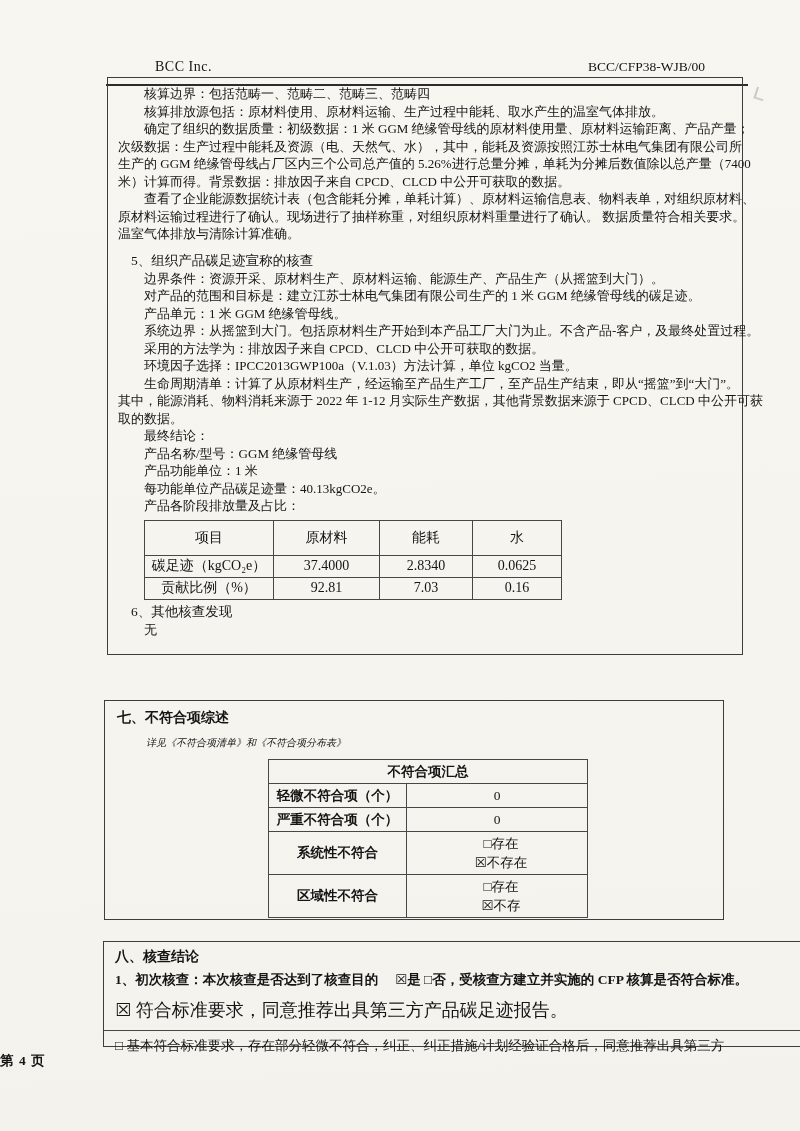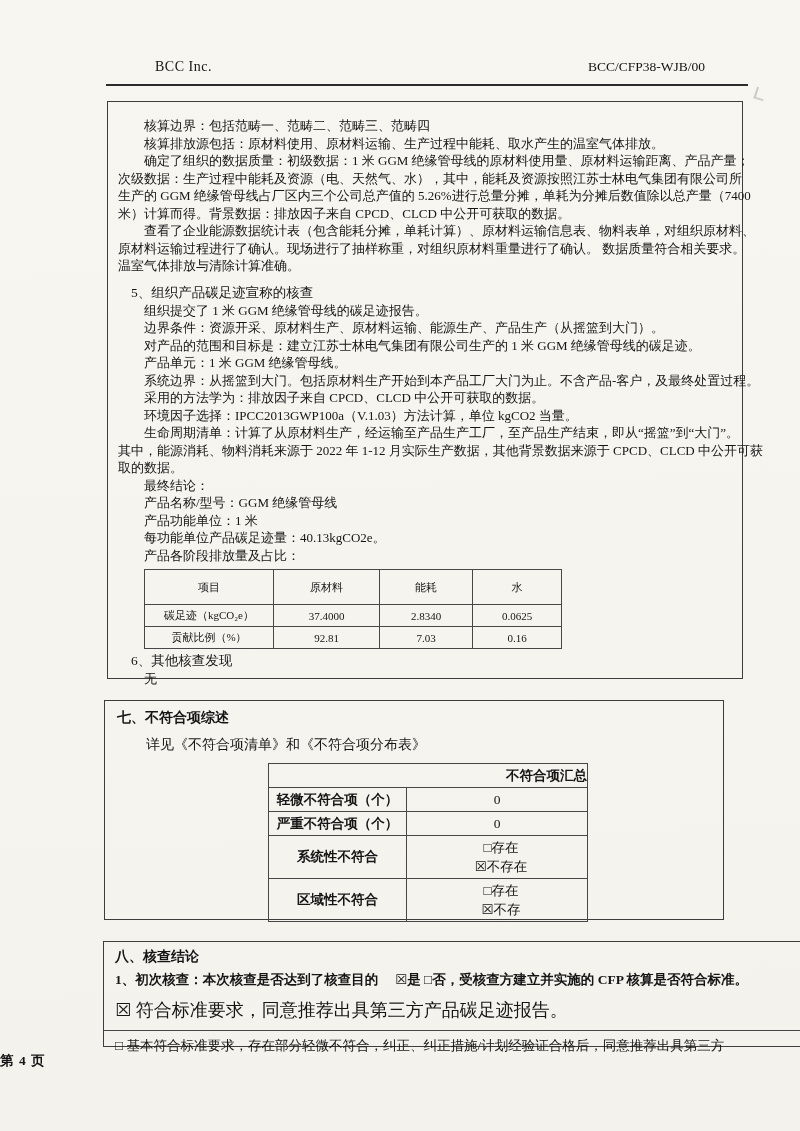--- a/index.html
+++ b/index.html
@@ -10,42 +10,42 @@
     color:#151515;
     overflow:hidden;
   }
   .hdr-left  { position:absolute; left:155px; top:59px; font-size:14px; letter-spacing:0.5px;text-align:center; }
   .hdr-right { position:absolute; left:588px; top:59px; font-size:13.5px; }
   .hdr-rule  { position:absolute; left:106px; top:84px; width:642px; height:2.2px; background:#2c2c2c; }
   .smudge { position:absolute; left:755px; top:88px; width:8px; height:10px;
     border-left:2px solid #b9b7b0; border-bottom:2px solid #c2c0b9; transform:rotate(18deg); opacity:.7; }
 
   .box { position:absolute; box-sizing:border-box; border:1.6px solid #3d3d3d; }
-  #box1 { left:107px; top:101px;  width:636px; height:578px; padding:15px 10px 0 10px; }
+  #box1 { left:107px; top:77px;  width:636px; height:578px; padding:7px 10px 0 10px; }
   #box7 { left:104px; top:700px; width:620px; height:220px; }
   #box8 { left:103px; top:941px; width:719px; height:106px; }
 
   .ln { font-size:13px; line-height:17.5px; white-space:nowrap; }
   .i2 { padding-left:26px; }
   .sec-head { font-size:13.5px; line-height:18px; padding-left:13px; margin-top:9px; white-space:nowrap; }
   .sec6-head { font-size:13.5px; line-height:18px; padding-left:13px; margin-top:3px; white-space:nowrap; }
   .sec6-body { font-size:13px; line-height:18px; padding-left:26px; white-space:nowrap; }
 
   table.prod { border-collapse:collapse; margin:5px 0 3px 26px; }
   .prod th, .prod td { border:1.6px solid #474747; text-align:center; font-weight:normal;
-    font-size:11px; padding:0; }
+    font-size:14px; padding:0; }
   .prod th { height:34px; }
   .prod td { height:21px; }
   .prod .c0 { width:128px; } .prod .c1 { width:105px; } .prod .c2 { width:92px; } .prod .c3 { width:88px; }
 
   .b7-title { font-weight:bold; font-size:14px; padding:8px 0 0 12px; }
-  .b7-sub   { font-size:14px; padding:9px 0 0 41px; }
+  .b7-sub   { font-size:10px; padding:9px 0 0 41px;font-style:italic; }
   table.nc { border-collapse:collapse; margin:9px 0 0 163px; }
   .nc th, .nc td { border:1.6px solid #474747; font-size:13.5px; padding:0; }
-  .nc th { height:23px; text-align:right; font-weight:bold; }
+  .nc th { height:23px; text-align:center; font-weight:bold; }
   .nc td.lbl { width:137px; text-align:center; font-weight:bold; }
   .nc td.val { width:172px; text-align:center; height:23px; }
   .nc tr.short td { height:23px; }
   .nc td.opts { width:172px; text-align:center; padding:2px 0 2px 8px; }
   .nc .opt { font-size:13.5px; line-height:19px; }
 
   .b8-title { font-weight:bold; font-size:14px; padding:6px 0 0 11px; }
   .b8-l1 { font-weight:bold; font-size:13.5px; padding:5px 6px 0 11px; white-space:nowrap; }
   .b8-l2 { font-size:18px; padding:9px 6px 8px 11px; white-space:nowrap; }
   .b8-l3 { border-top:1.6px solid #474747; font-size:13.5px; padding:6px 6px 6px 11px; white-space:nowrap; }
@@ -66,21 +66,20 @@
   <div class="ln i2">核算排放源包括：原材料使用、原材料运输、生产过程中能耗、取水产生的温室气体排放。</div>
   <div class="ln i2">确定了组织的数据质量：初级数据：1 米 GGM 绝缘管母线的原材料使用量、原材料运输距离、产品产量；</div>
   <div class="ln">次级数据：生产过程中能耗及资源（电、天然气、水），其中，能耗及资源按照江苏士林电气集团有限公司所</div>
   <div class="ln">生产的 GGM 绝缘管母线占厂区内三个公司总产值的 5.26%进行总量分摊，单耗为分摊后数值除以总产量（7400</div>
   <div class="ln">米）计算而得。背景数据：排放因子来自 CPCD、CLCD 中公开可获取的数据。</div>
   <div class="ln i2">查看了企业能源数据统计表（包含能耗分摊，单耗计算）、原材料运输信息表、物料表单，对组织原材料、</div>
   <div class="ln">原材料运输过程进行了确认。现场进行了抽样称重，对组织原材料重量进行了确认。 数据质量符合相关要求。</div>
   <div class="ln">温室气体排放与清除计算准确。</div>
 
   <div class="sec-head">5、组织产品碳足迹宣称的核查</div>
-  <div class="ln i2">组织提交了 1 米 GGM 绝缘管母线的碳足迹报告。</div>
   <div class="ln i2">边界条件：资源开采、原材料生产、原材料运输、能源生产、产品生产（从摇篮到大门）。</div>
   <div class="ln i2">对产品的范围和目标是：建立江苏士林电气集团有限公司生产的 1 米 GGM 绝缘管母线的碳足迹。</div>
   <div class="ln i2">产品单元：1 米 GGM 绝缘管母线。</div>
   <div class="ln i2">系统边界：从摇篮到大门。包括原材料生产开始到本产品工厂大门为止。不含产品-客户，及最终处置过程。</div>
   <div class="ln i2">采用的方法学为：排放因子来自 CPCD、CLCD 中公开可获取的数据。</div>
   <div class="ln i2">环境因子选择：IPCC2013GWP100a（V.1.03）方法计算，单位 kgCO2 当量。</div>
   <div class="ln i2">生命周期清单：计算了从原材料生产，经运输至产品生产工厂，至产品生产结束，即从“摇篮”到“大门”。</div>
   <div class="ln">其中，能源消耗、物料消耗来源于 2022 年 1-12 月实际生产数据，其他背景数据来源于 CPCD、CLCD 中公开可获</div>
   <div class="ln">取的数据。</div>
   <div class="ln i2">最终结论：</div>

